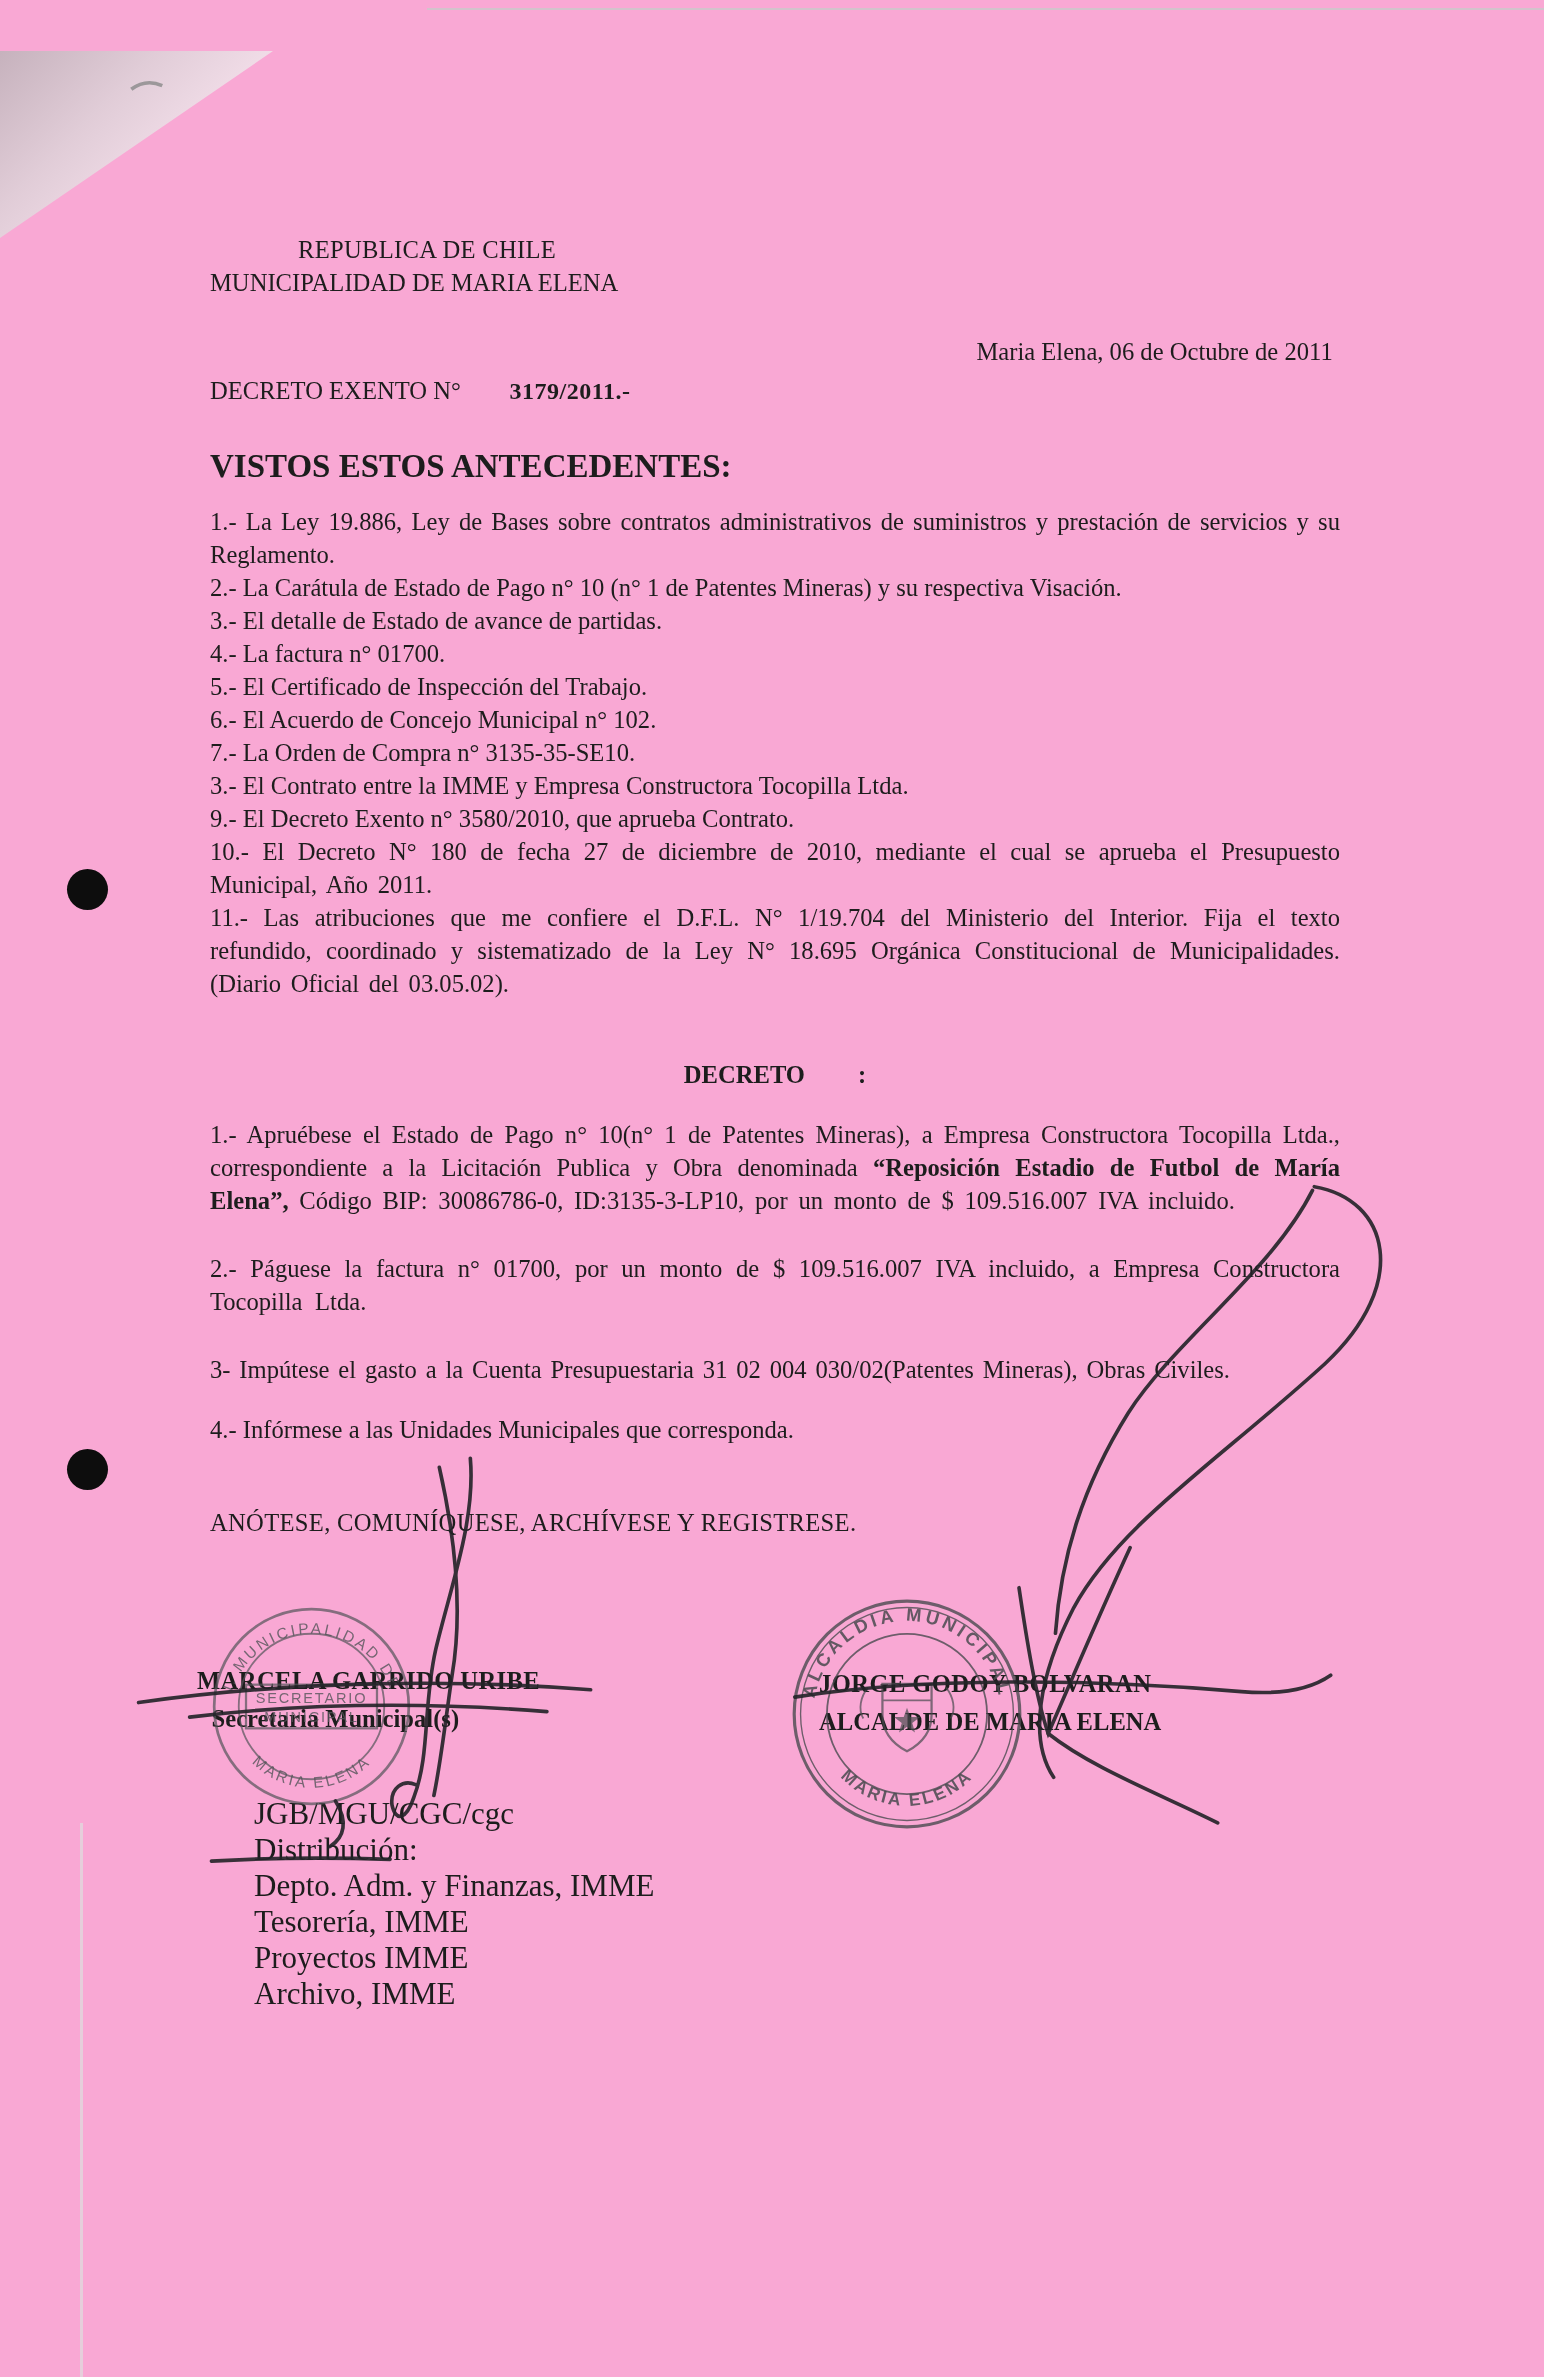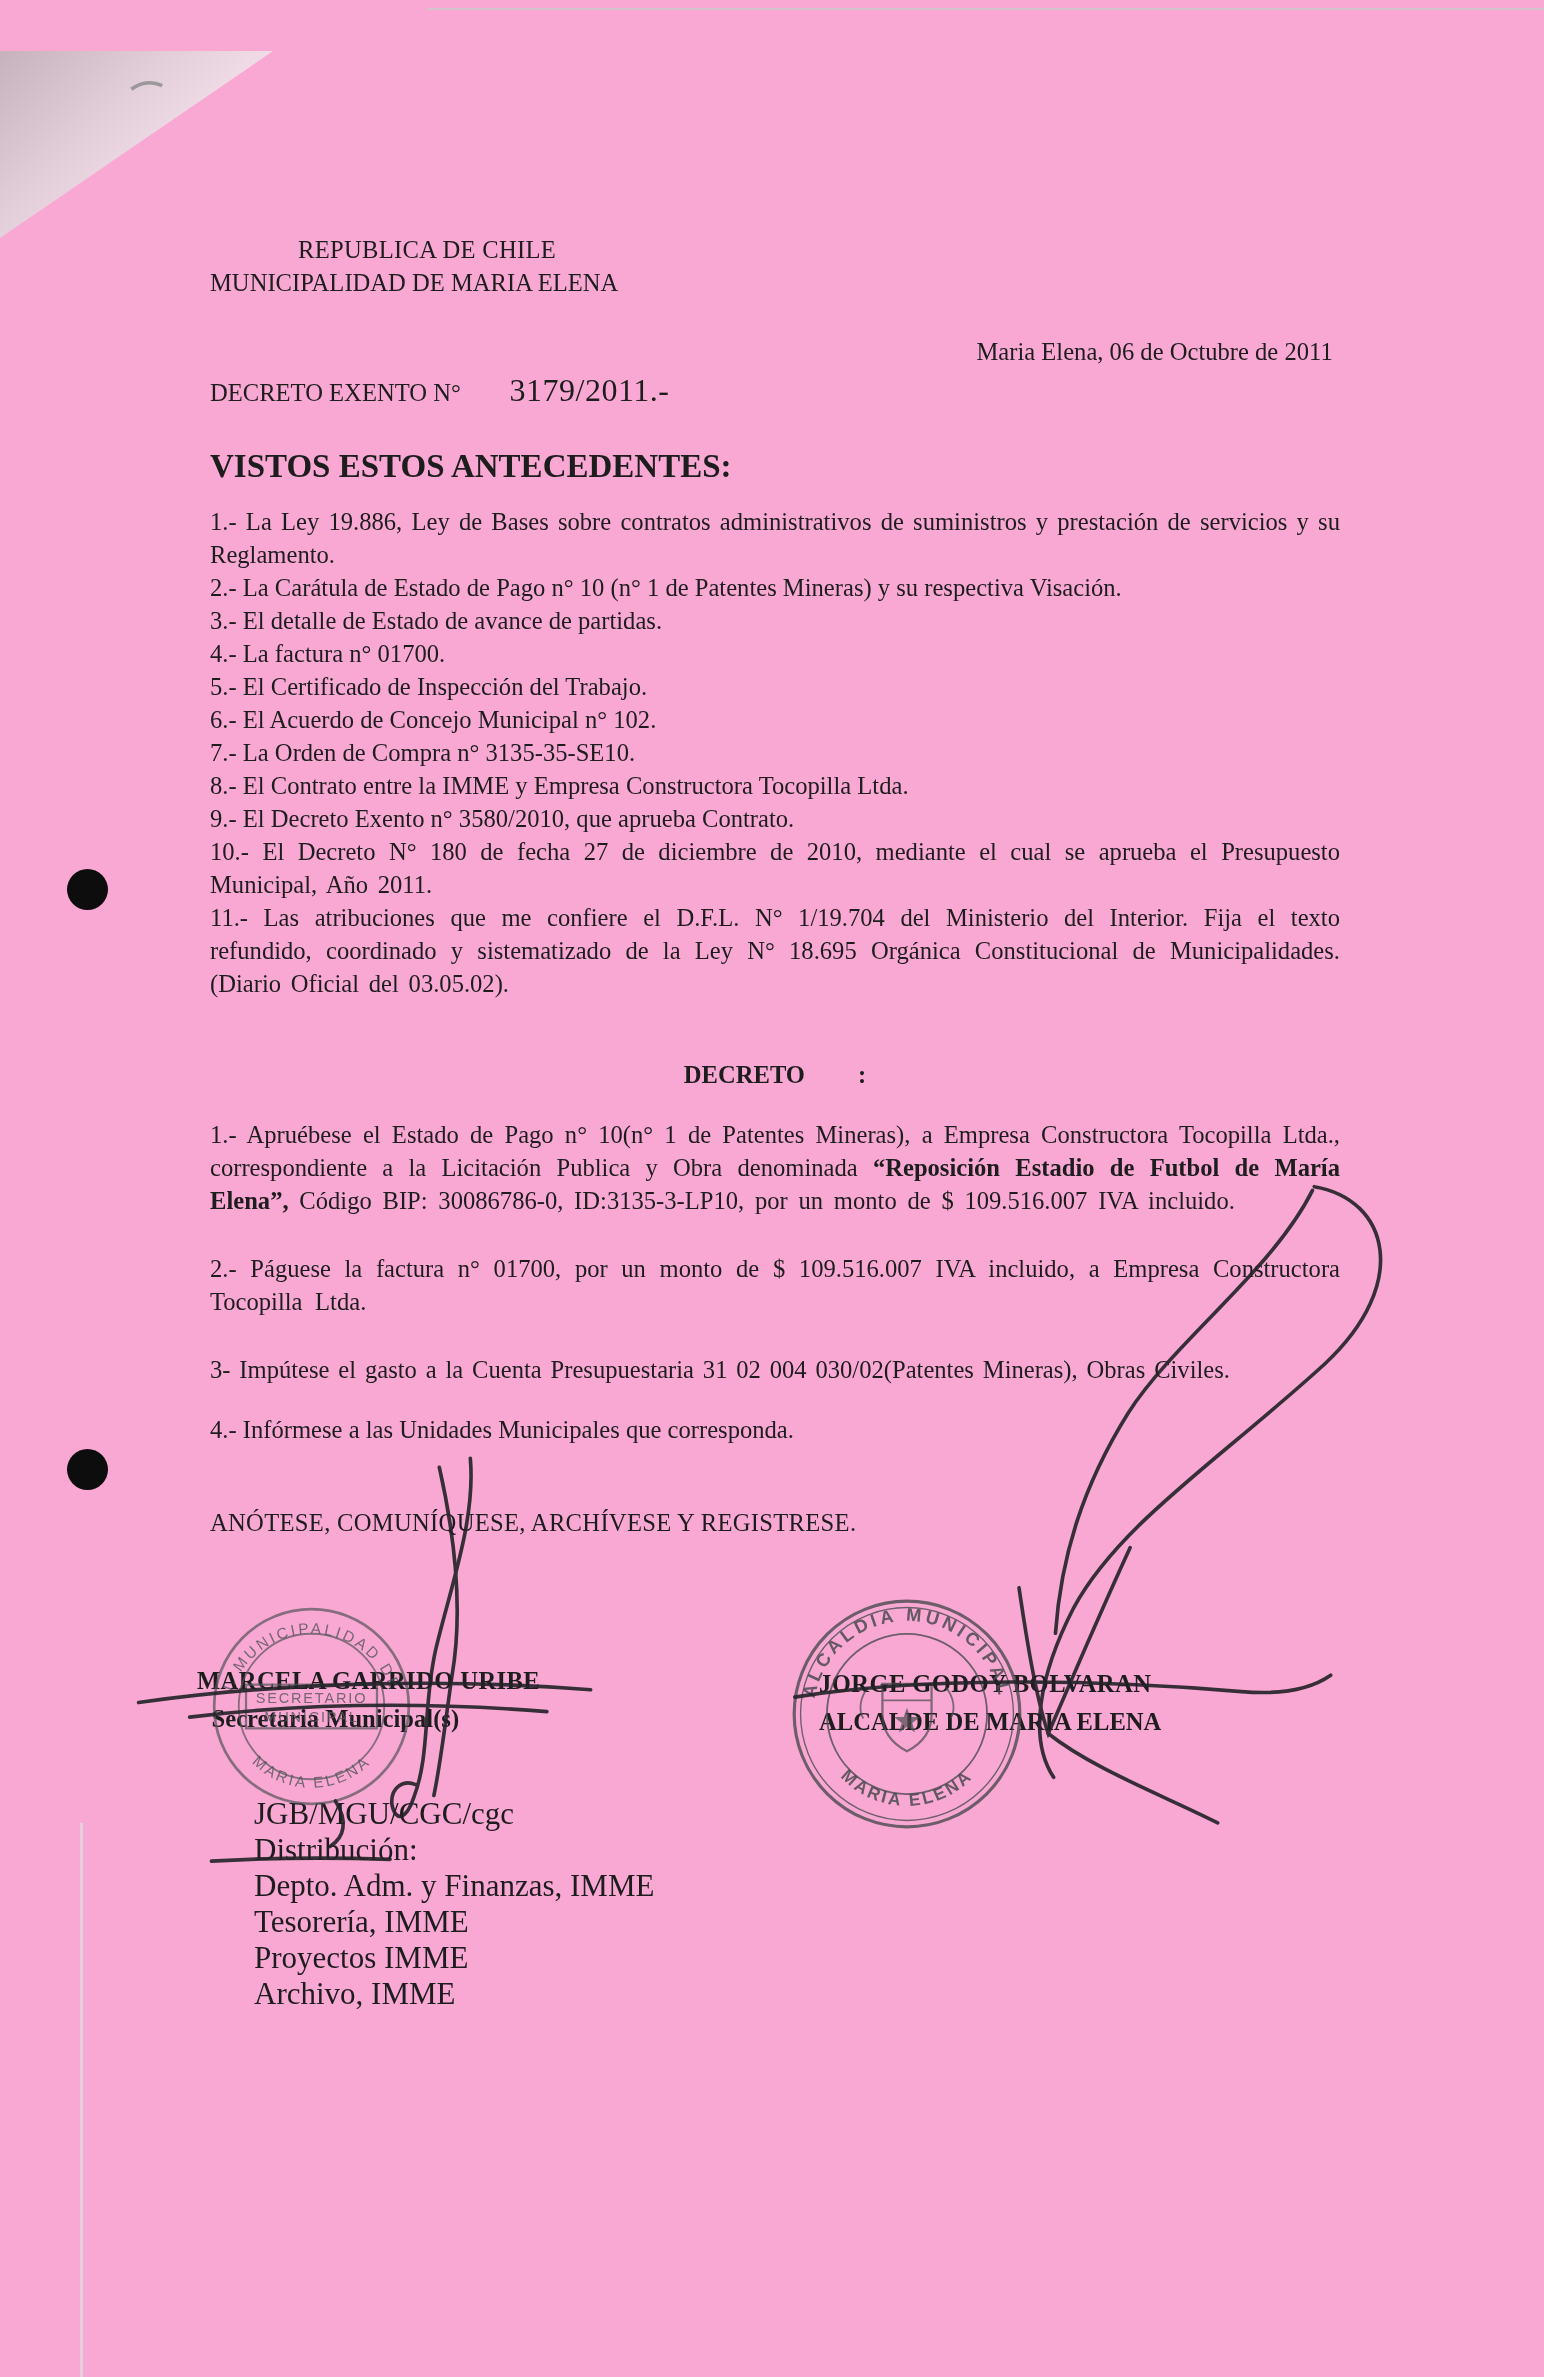--- a/index.html
+++ b/index.html
@@ -18,21 +18,21 @@
   .left-edge-line { position:absolute; left:80px; top:1823px; width:2.7px; height:554px; background:#dedede; opacity:.7; }
   .hole { position:absolute; left:67px; width:41px; height:41px; border-radius:50%; background:#0d0d0d; }
   .hole.h1 { top:869px; }
   .hole.h2 { top:1449px; }
   
   .content { position:absolute; left:210px; top:0; width:1130px; font-size:24.6px; line-height:33px; z-index:2; }
   .letterhead { padding-top:233px; }
   .lh1 { margin-left:88px; letter-spacing:0.3px; }
   .dateline { text-align:right; margin-top:36px; padding-right:7.3px; }
   .decree-line { margin-top:5.5px; display:flex; align-items:baseline; height:47px;gap:36px; }
-  .decree-num { font-size:32px; font-weight:400; margin-left:12.8px; letter-spacing:0.5px; }
+  .decree-num { font-size:24px; font-weight:700; margin-left:12.8px; letter-spacing:0.5px; }
   .vistos-title { margin-top:29px; font-weight:700; font-size:33px; }
   .vistos { margin-top:22px; }
   .vistos p { margin:0; text-align:justify; }
   .vistos p.wide { word-spacing:3.6px; }
   .decreto-title { margin-top:58px; font-weight:700;text-align:center; }
   .decreto-title .colon { margin-left:53px; }
   p.j { text-align:justify; }
   .p1 { margin-top:27px; word-spacing:4.6px; }
   .p2 { margin-top:35px; word-spacing:6.4px; }
   .p3 { margin-top:35px; white-space:nowrap; word-spacing:2.7px; }
@@ -80,21 +80,21 @@
     <div class="vistos-title">VISTOS ESTOS ANTECEDENTES:</div>
 
     <div class="vistos">
       <p>1.- La Ley 19.886, Ley de Bases sobre contratos administrativos de suministros y prestación de servicios y su Reglamento.</p>
       <p>2.- La Carátula de Estado de Pago n° 10 (n° 1 de Patentes Mineras) y su respectiva Visación.</p>
       <p>3.- El detalle de Estado de avance de partidas.</p>
       <p>4.- La factura n° 01700.</p>
       <p>5.- El Certificado de Inspección del Trabajo.</p>
       <p>6.- El Acuerdo de Concejo Municipal n° 102.</p>
       <p>7.- La Orden de Compra n° 3135-35-SE10.</p>
-      <p>8.- El Contrato entre la IMME y Empresa Constructora Tocopilla Ltda.</p>
+      <p>3.- El Contrato entre la IMME y Empresa Constructora Tocopilla Ltda.</p>
       <p>9.- El Decreto Exento n° 3580/2010, que aprueba Contrato.</p>
       <p class="wide">10.- El Decreto N° 180 de fecha 27 de diciembre de 2010, mediante el cual se aprueba el Presupuesto Municipal, Año 2011.</p>
       <p class="wide">11.- Las atribuciones que me confiere el D.F.L. N° 1/19.704 del Ministerio del Interior. Fija el texto refundido, coordinado y sistematizado de la Ley N° 18.695 Orgánica Constitucional de Municipalidades. (Diario Oficial del 03.05.02).</p>
     </div>
 
     <div class="decreto-title">
       <span>DECRETO</span><span class="colon">:</span>
     </div>
 
     <p class="j p1"><span>1.- Apruébese el Estado de Pago n° 10(n° 1 de Patentes Mineras), a Empresa Constructora Tocopilla Ltda., correspondiente a la Licitación Publica y Obra denominada </span><b>“Reposición Estadio de Futbol de María Elena”,</b><span> Código BIP: 30086786-0, ID:3135-3-LP10, por un monto de $ 109.516.007 IVA incluido.</span></p>

